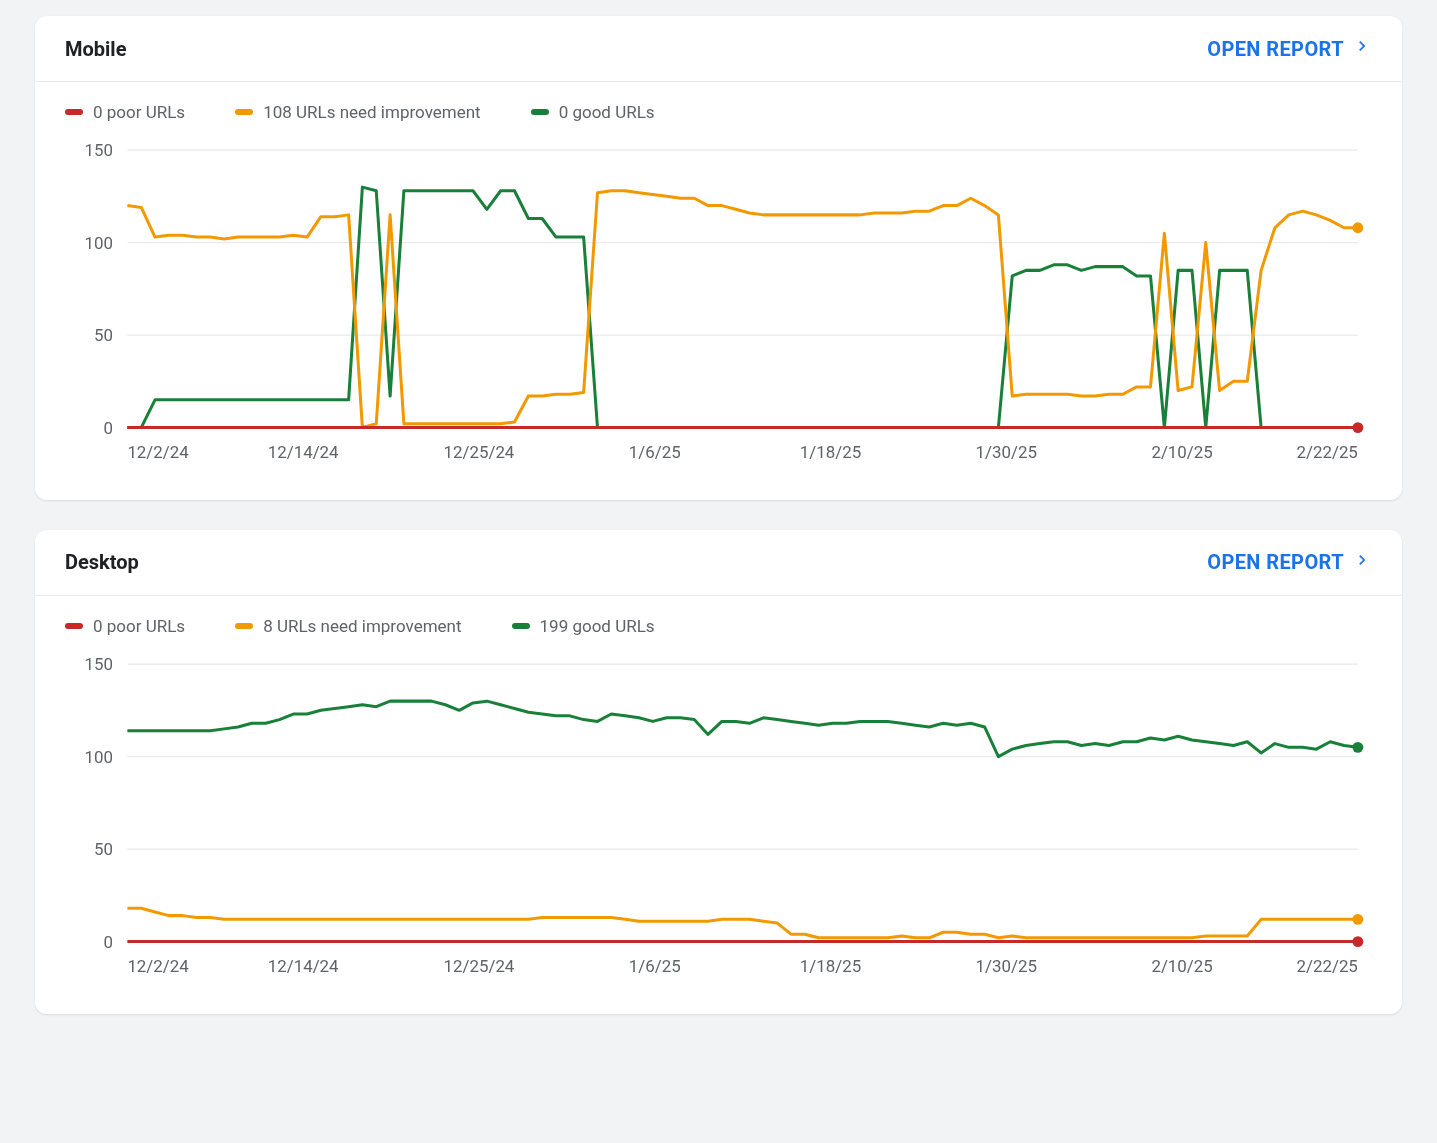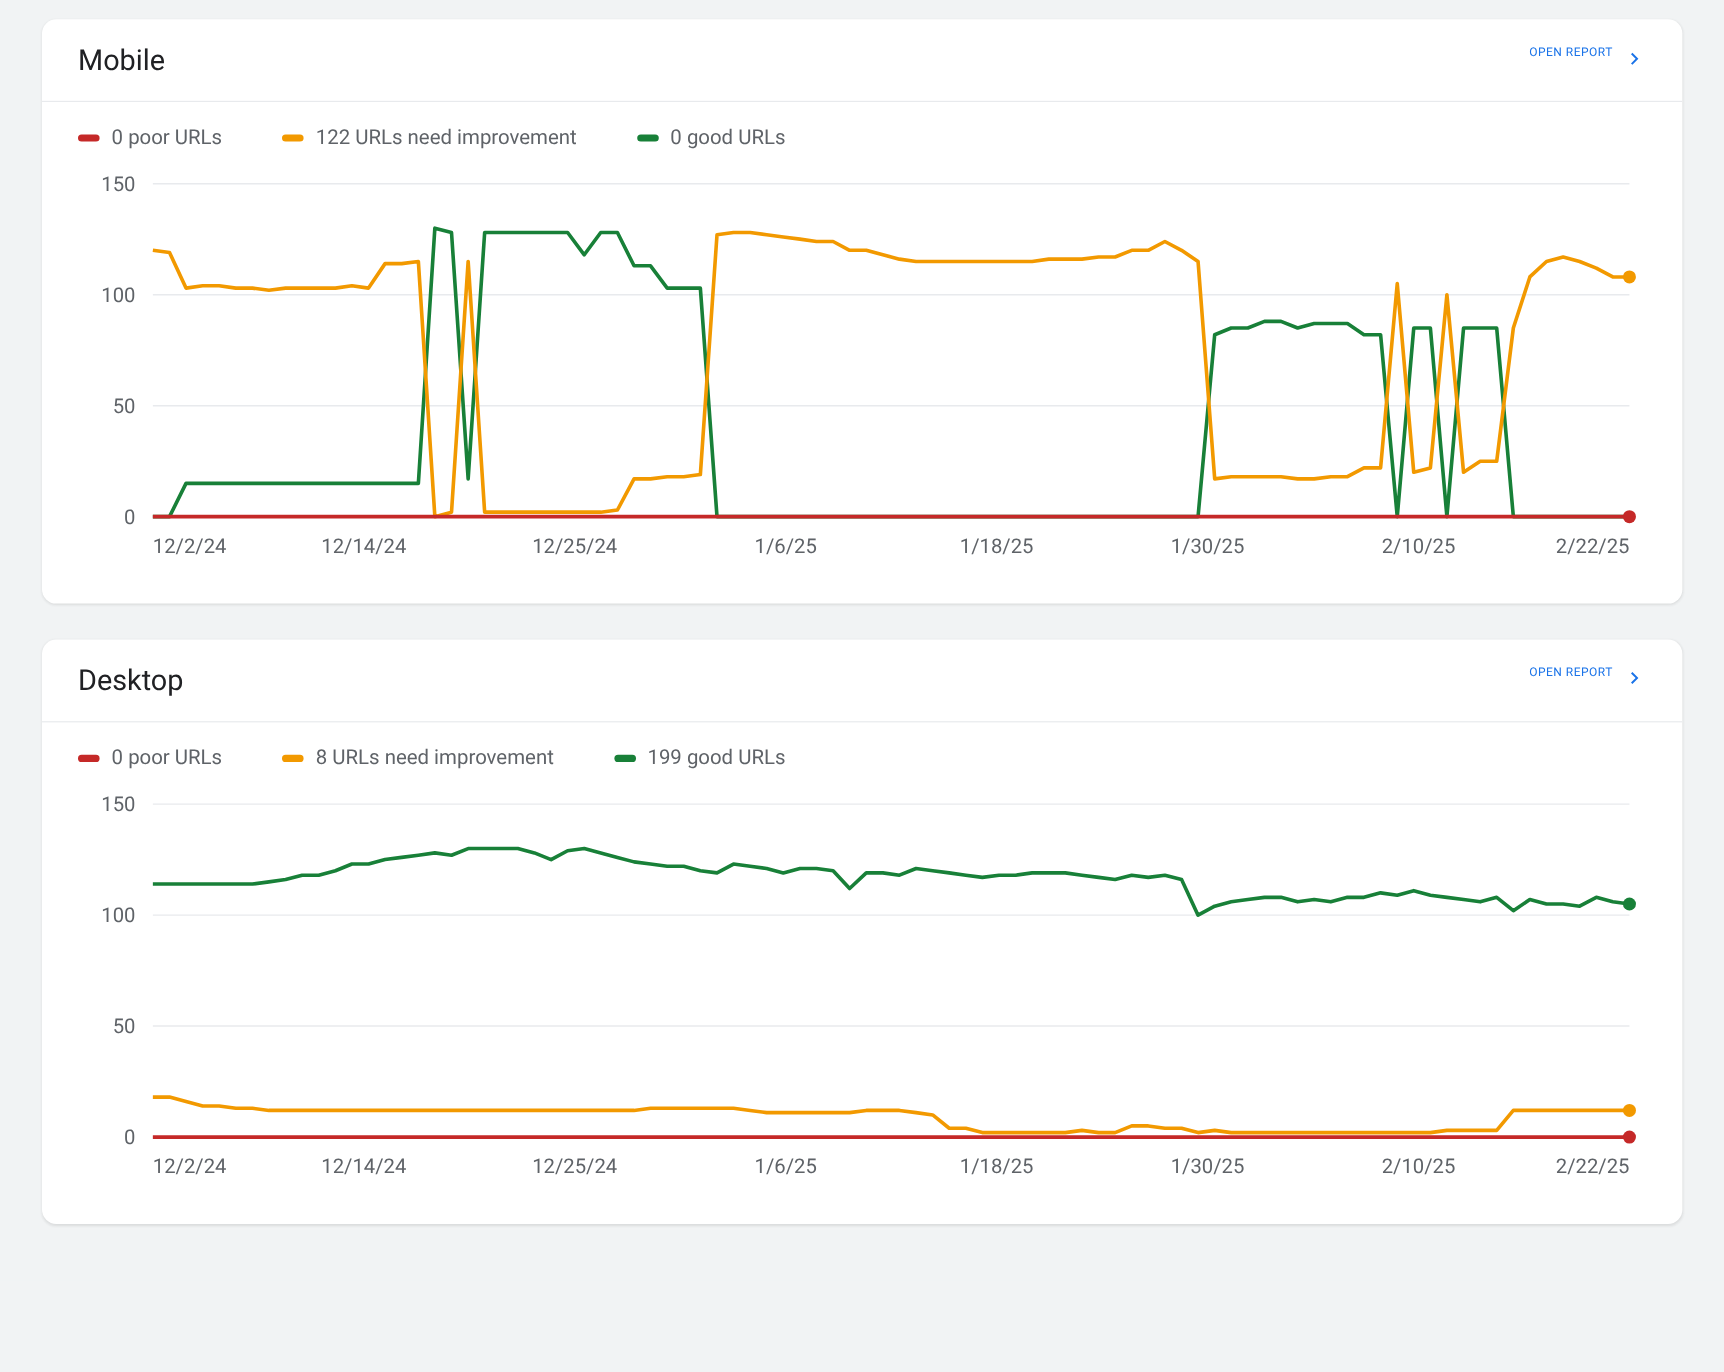--- a/index.html
+++ b/index.html
@@ -19,24 +19,24 @@
   .wrap{padding:16px 35px 17px;}
   .card{
     background:var(--card);border-radius:12px;
     box-shadow:0 1px 2px rgba(60,64,67,.08),0 1px 3px rgba(60,64,67,.05);
     margin-bottom:30px;padding:0;overflow:hidden;
   }
   .card-head{
     display:flex;align-items:center;justify-content:space-between;
     padding:20px 30px 20px 30px;border-bottom:1px solid var(--border);
   }
-  .card-title{font-size:24px;font-weight:400;color:var(--text);}
+  .card-title{font-size:20px;font-weight:700;color:var(--text);}
   .open-report{
-    display:flex;gap:8px;color:var(--link);
-    font-size:10px;font-weight:400;letter-spacing:.4px;cursor:pointer;
+    display:flex;align-items:center;gap:8px;color:var(--link);
+    font-size:20px;font-weight:700;letter-spacing:.4px;cursor:pointer;
     text-transform:uppercase;
   }
   .open-report svg{width:20px;height:20px;fill:var(--link);}
   .legend{display:flex;gap:50px;padding:20px 42px 0 30px;flex-wrap:wrap;}
   .legend-item{display:flex;align-items:center;gap:10px;font-size:17px;color:var(--muted);cursor:pointer;}
   .swatch{width:18px;height:6px;border-radius:4px;flex-shrink:0;}
   .sw-poor{background:var(--poor);}
   .sw-need{background:var(--need);}
   .sw-good{background:var(--good);}
   .chart-shell{padding:10px 20px 30px 20px;}
@@ -66,21 +66,21 @@
         </span>
       </div>
     </div>
     <div class="legend">
       <div class="legend-item">
         <span class="swatch sw-poor"></span>
         <span>0 poor URLs</span>
       </div>
       <div class="legend-item">
         <span class="swatch sw-need"></span>
-        <span>122 URLs need improvement</span>
+        <span>108 URLs need improvement</span>
       </div>
       <div class="legend-item">
         <span class="swatch sw-good"></span>
         <span>0 good URLs</span>
       </div>
     </div>
     <div class="chart-shell">
       <svg id="chart-mobile" class="chart-svg" viewBox="0 0 1100 280" preserveAspectRatio="xMidYMid meet">
           <line x1="60" x2="1080" y1="245" y2="245" class="grid-line"></line>
           <text x="48" y="250" text-anchor="end" class="axis-text">0</text>

